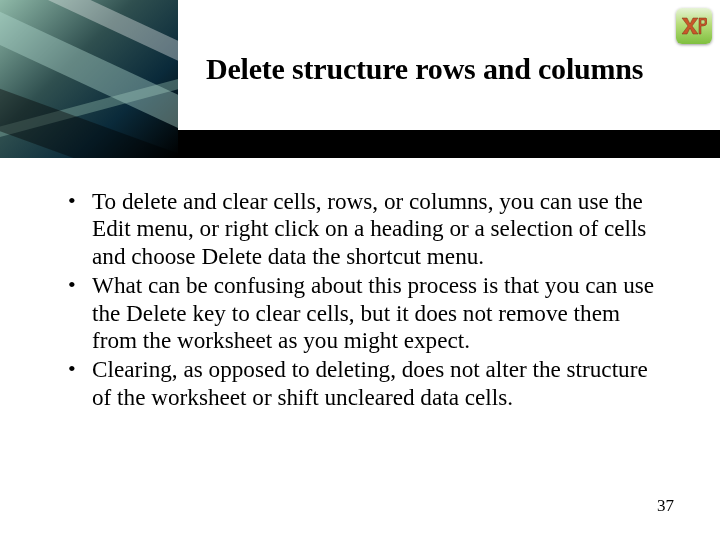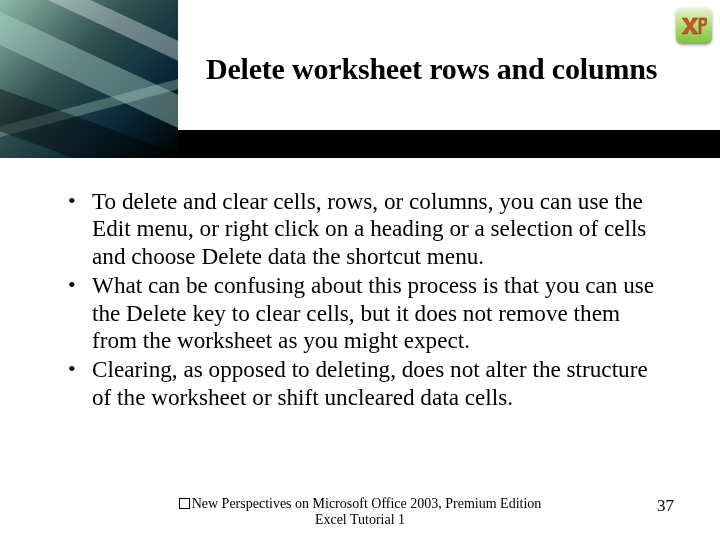--- a/index.html
+++ b/index.html
@@ -100,21 +100,21 @@
 <div class="slide">
 
   <div class="header-img">
     <div class="beam1"></div>
     <div class="beam2"></div>
   </div>
 
   <div class="black-bar"></div>
 
   <div class="title-wrap">
-    <div class="title">Delete worksheet rows and columns</div>
+    <div class="title">Delete structure rows and columns</div>
   </div>
 
   <div class="xp-badge">
     <div class="chip">
       <svg viewBox="0 0 52 36">
         <g fill="#c9572a" stroke="#7a3015" stroke-width="1">
           <path d="M2 2 L12 2 L18 14 L24 2 L34 2 L22 18 L34 34 L24 34 L18 22 L12 34 L2 34 L14 18 Z"></path>
           <path d="M36 2 L50 2 Q52 2 52 10 Q52 18 44 18 L40 18 L40 34 L36 34 Z M40 6 L40 14 L46 14 Q48 14 48 10 Q48 6 46 6 Z"></path>
         </g>
       </svg>
@@ -122,22 +122,16 @@
   </div>
 
   <div class="body">
     <ul class="bullets">
       <li>To delete and clear cells, rows, or columns, you can use the Edit menu, or right click on a heading or a selection of cells and choose Delete data the shortcut menu.</li>
       <li>What can be confusing about this process is that you can use the Delete key to clear cells, but it does not remove them from the worksheet as you might expect.</li>
       <li>Clearing, as opposed to deleting, does not alter the structure of the worksheet or shift uncleared data cells.</li>
     </ul>
   </div>
 
-  <div class="footer">
-    <span class="src">
-      <span class="box"></span><span>New Perspectives on Microsoft Office 2003, Premium Edition</span>
-      <span class="line2">Excel Tutorial 1</span>
-    </span>
-  </div>
 
   <div class="pagenum">37</div>
 
 </div>
 
 </body></html>

